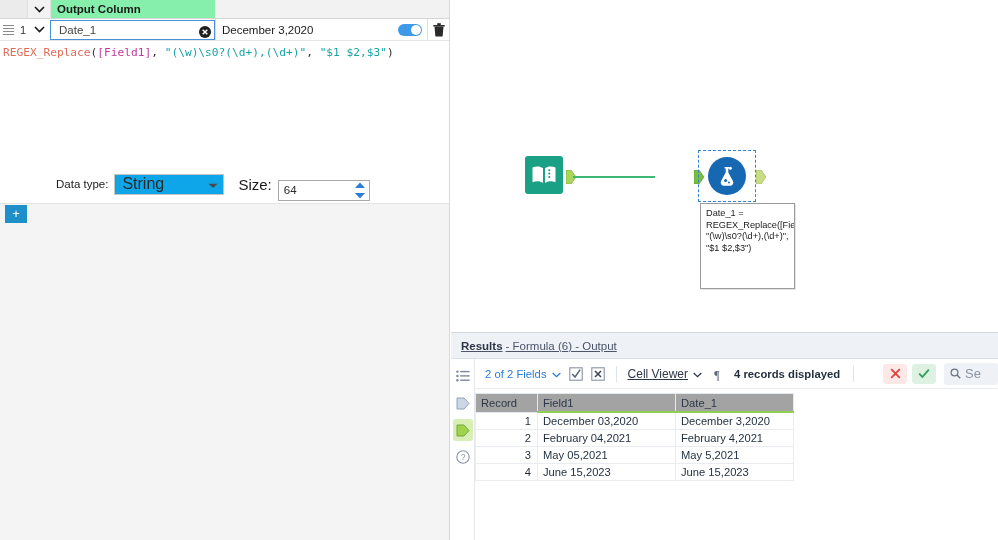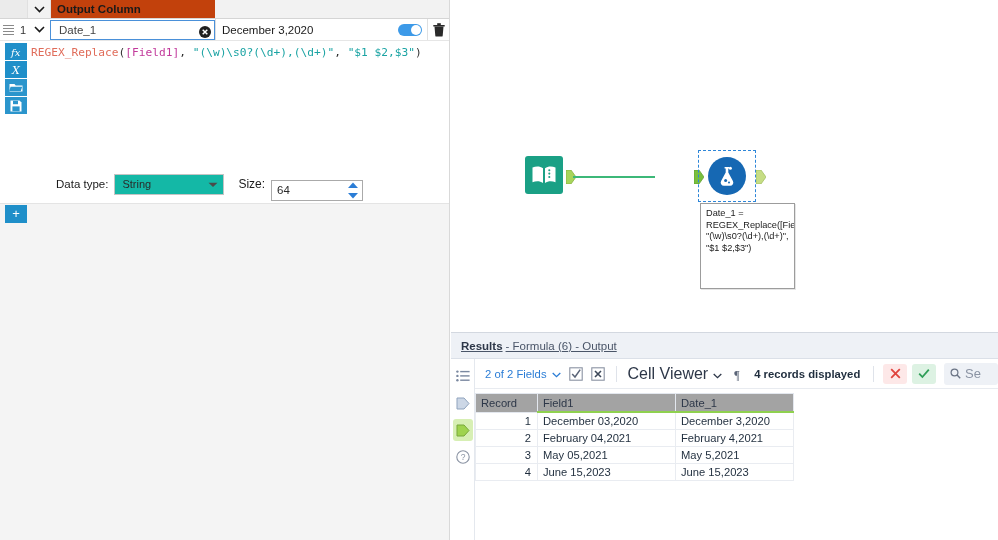--- a/index.html
+++ b/index.html
@@ -18,21 +18,21 @@
     background: #ffffff; border-right: 1px solid #d9d9d9;
   }
   .cfg-header {
     display: flex; height: 19px; background: #f2f2f2;
     border-bottom: 1px solid #d5d5d5; align-items: center;
   }
   .cfg-h-gutter { width: 28px; height: 100%; background: #ebebeb; border-right:1px solid #e0e0e0;}
   .cfg-h-chev { width: 22px; height:100%; display:flex; align-items:center; justify-content:center;
                 background:#f2f2f2; }
   .cfg-h-out { flex: 0 0 165px; font-size: 11.5px; font-weight: bold; color: #1a1a1a;
-               padding-left: 6px; background:#c2410c; height:100%; display:flex; align-items:center;
+               padding-left: 6px; background:#86efac; height:100%; display:flex; align-items:center;
                border-left:1px solid #e3e3e3;}
   .cfg-h-prev { flex: 1; font-size: 11.5px; font-weight: bold; color: #1a1a1a;
                 padding-left: 6px; background:#f2f2f2; height:100%; display:flex; align-items:center;
                 border-left:1px solid #e3e3e3;}
   .cfg-h-end { width: 32px; height:100%; background:#f2f2f2; }
 
   .cfg-row1 { display: flex; height: 22px; align-items: stretch; background:#fff;
               border-bottom:1px solid #e6e6e6; }
   .drag-handle { width: 16px; display:flex; align-items:center; justify-content:center;
                  background:#fff; }
@@ -77,25 +77,25 @@
   }
   .fn { color: #e06c5a; margin-top: 23px; }
   .punc { color: #2f2f2f; }
   .field { color: #c2399b; }
   .str { color: #1aa3a3; }
 
   .dtype-bar { display:flex; align-items:center; height: 30px; padding-left: 56px; background:#fff;
                margin-top: 28px; }
   .dtype-lbl { font-size: 11.5px; color:#1a1a1a; margin-right: 6px; }
   .dtype-select {
-    width: 110px; height: 21px; background:#14b8a6; border:1px solid #c4c4c4;
+    width: 110px; height: 21px; background:#0ea5e9; border:1px solid #c4c4c4;
     display:flex; align-items:center; justify-content:space-between;
-    padding: 0 5px 0 7px; font-size:11px; color:#2a2a2a; cursor:pointer;
-  }
-  .size-lbl { font-size:12px; color:#1a1a1a; margin: 0 6px 0 14px; }
+    padding: 0 5px 0 7px; font-size:16px; color:#2a2a2a; cursor:pointer;
+  }
+  .size-lbl { font-size:15px; color:#1a1a1a; margin: 0 6px 0 14px; }
   .size-input-wrap { position:relative; width: 92px; height: 21px; margin-top: 12px; }
   .size-input { width:100%; height:21px; border:1px solid #aaa; background:#fff;
                 font-size:11.5px; color:#2a2a2a; padding: 0 20px 0 5px; outline:none;
                 font-family:"Liberation Sans", sans-serif;}
   .spinner { position:absolute; right:4px; top:2px; width:12px; height:17px;
              display:flex; flex-direction:column; justify-content:space-between; cursor:pointer;}
 
   .add-row { display:flex; height: 20px; align-items:center; background:#f4f4f4;
              border-top:1px solid #e4e4e4; margin-top: 4px; }
   .add-btn { width: 22px; height: 18px; margin-left: 5px; background: #1f8fc9;
@@ -152,22 +152,22 @@
   .res-main { flex:1; }
   .res-toolbar {
     height: 30px; display:flex; align-items:center; border-bottom:1px solid #e8ebf0;
     background:#fff; padding-left: 6px; gap: 0;
   }
   .tb-link { font-size:11.3px; color:#2b7dd6; display:flex; align-items:center; cursor:pointer;
              padding: 0 4px; }
   .tb-ico { width:22px; height:22px; display:flex; align-items:center; justify-content:center;
             cursor:pointer; }
   .tb-sep { width:1px; height:16px; background:#dfe3ea; margin: 0 7px; }
-  .tb-txt { font-size:16px; color:#2d3748; display:flex; align-items:flex-end; cursor:pointer;
-            padding: 0 4px; }
+  .tb-txt { font-size:12px; color:#2d3748; display:flex; align-items:flex-end; cursor:pointer;
+            padding: 0 4px; text-decoration: underline; }
   .tb-records { font-size:11.3px; color:#1f2d3d; font-weight:bold; padding: 0 6px; }
   .tb-spacer { flex:1; }
   .btn-x { width:24px; height:20px; background:#fde8e8; border-radius:3px; display:flex;
            align-items:center; justify-content:center; color:#e0443e; font-size:13px; cursor:pointer;
            margin-right:5px;}
   .btn-check { width:24px; height:20px; background:#ddf2e3; border-radius:3px; display:flex;
            align-items:center; justify-content:center; color:#2f9e57; font-size:13px; cursor:pointer; }
   .search-box { width: 54px; height:22px; background:#eef1f6; border-radius:3px; margin-left:8px;
                 display:flex; align-items:center; padding-left:6px; gap:4px; cursor:text; }
   .search-box span { font-size:13px; color:#8a93a3; }
@@ -240,45 +240,20 @@
       <div class="trash-cell">
         <svg width="12" height="14" viewBox="0 0 12 14">
           <path d="M1.5 3.5 h9 l-0.8 9.2 a1 1 0 0 1 -1 0.9 h-5.4 a1 1 0 0 1 -1 -0.9 z" fill="#2a2a2a"></path>
           <rect x="0.3" y="2" width="11.4" height="1.5" fill="#2a2a2a"></rect>
           <rect x="4.2" y="0.2" width="3.6" height="1.8" fill="#2a2a2a"></rect>
         </svg>
       </div>
     </div>
 
     <div class="editor-area">
-      <div class="icon-rail">
-        <div class="rail-btn">
-          <svg width="13" height="12" viewBox="0 0 13 12">
-            <text x="1" y="9.5" font-family="DejaVu Serif, serif" font-size="10" font-style="italic" fill="#ffffff">fx</text>
-          </svg>
-        </div>
-        <div class="rail-btn">
-          <svg width="13" height="12" viewBox="0 0 13 12">
-            <text x="2" y="10" font-family="DejaVu Serif, serif" font-size="11" font-style="italic" fill="#ffffff">X</text>
-          </svg>
-        </div>
-        <div class="rail-btn lite">
-          <svg width="14" height="11" viewBox="0 0 14 11">
-            <path d="M0.5 2 h5 l1.2 1.4 h6.8 v6.2 h-13 z" fill="#ffffff"></path>
-            <path d="M1.6 4.8 h11.6 l-1.4 4.3 h-11.6 z" fill="#2b95cc"></path>
-          </svg>
-        </div>
-        <div class="rail-btn lite">
-          <svg width="12" height="12" viewBox="0 0 12 12">
-            <path d="M0.5 0.5 h9 l2 2 v9 h-11 z" fill="#ffffff"></path>
-            <rect x="3" y="0.8" width="5" height="3.4" fill="#2b95cc"></rect>
-            <rect x="2.4" y="6.4" width="7.2" height="4.8" fill="#2b95cc"></rect>
-          </svg>
-        </div>
-      </div>
       <div class="formula-text"><span class="fn">REGEX_Replace</span><span class="punc">(</span><span class="field">[Field1]</span><span class="punc">, </span><span class="str">"(\w)\s0?(\d+),(\d+)"</span><span class="punc">, </span><span class="str">"$1 $2,$3"</span><span class="punc">)</span></div>
     </div>
 
     <div class="dtype-bar">
       <span class="dtype-lbl">Data type:</span>
       <div class="dtype-select">
         <span>String</span>
         <span>
           <svg width="10" height="6" viewBox="0 0 10 6">
               <path d="M0.5 0.8 L5 5 L9.5 0.8" fill="#4a4a4a"></path>

